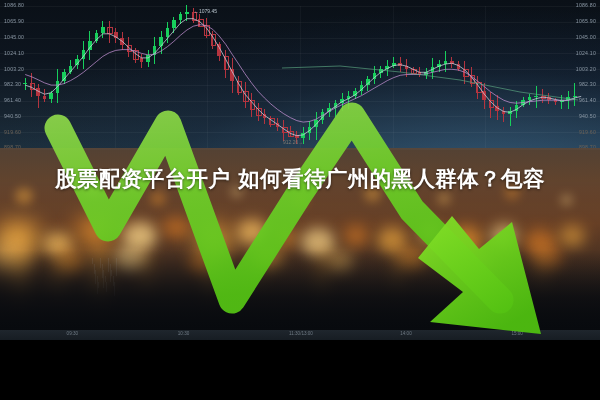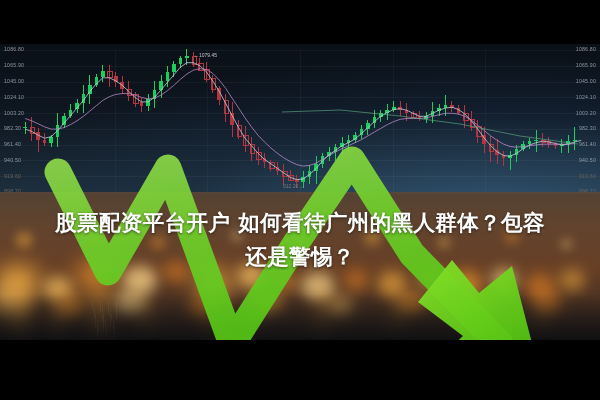--- a/index.html
+++ b/index.html
@@ -1,21 +1,20 @@
 <!DOCTYPE html>
 <html><head>
 <meta charset="utf-8">
 <style>
   html,body{margin:0;padding:0;background:#000;}
   #stage{
-    position:relative;width:600px;height:296px;overflow:hidden;
+    position:relative;width:600px;height:340px;overflow:hidden;
     background:#0b1118;
     font-family:"Liberation Sans","DejaVu Sans",sans-serif;
     user-select:none;
-    margin-top:44px;
   }
 
   
   .layer{position:absolute;left:0;top:0;width:600px;height:400px;}
 
   
   #chart-upper-bg{
     position:absolute;left:0;top:0;width:600px;height:150px;
     background:
       radial-gradient(120% 160% at 82% 120%, rgba(70,120,160,.55) 0%, rgba(30,55,85,.25) 45%, rgba(0,0,0,0) 72%),
@@ -514,16 +513,15 @@
       </linearGradient>
     </defs>
 
     <polyline points="58,128 108,228 168,124 232,300 298,196 352,116 412,210 500,300" fill="none" stroke="url(#agrad)" stroke-width="27" stroke-linejoin="round" stroke-linecap="round" opacity="0.92"></polyline>
 
     <polygon points="541,334 430,322 463,292 418,258 452,216 479,249 512,222" fill="url(#ahead)" opacity="0.95"></polygon>
   </svg>
 
   <div id="headline">
     <span class="l1">股票配资平台开户 如何看待广州的黑人群体？包容</span>
-    <span class="l2">还是警惕？</span>
   </div>
 
 </div>
 
 </body></html>

